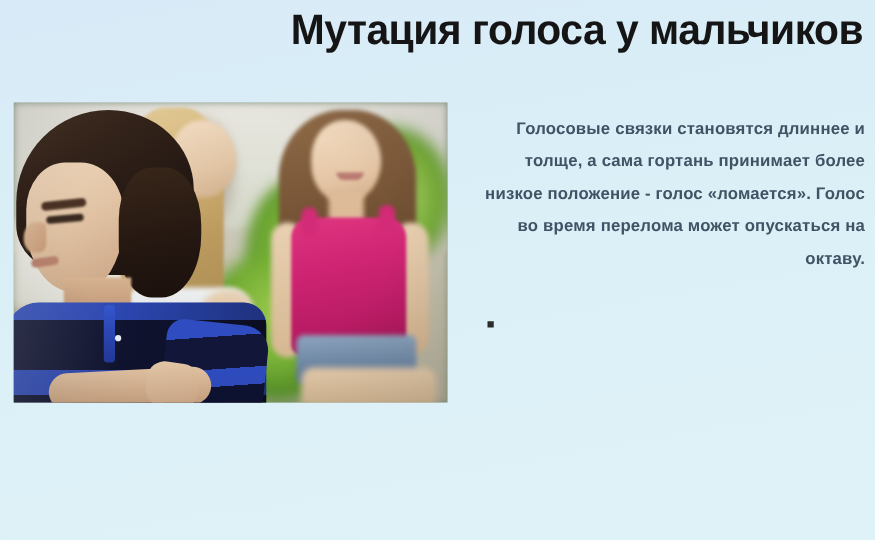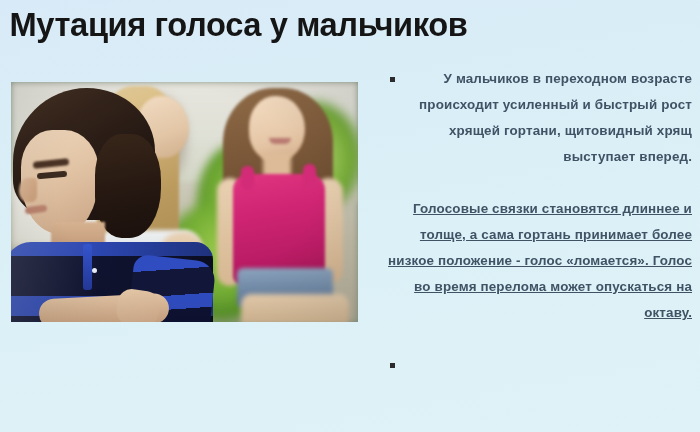--- a/index.html
+++ b/index.html
@@ -29,21 +29,21 @@
 
   
   #title-bar {
     position: absolute;
     left: 0;
     top: 0;
     width: 700px;
     height: 48px;
     display: flex;
     align-items: center;
-    justify-content: flex-start;
+    justify-content: flex-end;
   }
   #slide-title {
     font-family: "Liberation Sans", sans-serif;
     font-size: 34px;
     font-weight: bold;
     color: #151515;
     letter-spacing: -0.4px;
     white-space: nowrap;
     transform: scaleX(0.96);
     text-align: center;
@@ -287,21 +287,21 @@
     position: relative;
     text-align: right;
     color: #3f5365;
     font-family: "Liberation Sans", sans-serif;
     font-size: 13.4px;
     font-weight: bold;
     line-height: 26px;
     letter-spacing: 0.15px;
   }
   .para.p1 { margin-top: 2px; }
-  .para.p2 { margin-top: 26px; text-decoration: underline; }
+  .para.p2 { margin-top: 26px; }
   .para.p3 { margin-top: 26px; }
 
   .bullet {
     position: absolute;
     left: 10px;
     width: 5px;
     height: 5px;
     background: #2b2b2b;
     top: 11px;
   }
@@ -356,24 +356,20 @@
     <div class="ph-layer" id="boy-button"></div>
     <div class="ph-layer" id="boy-sleeve"></div>
     <div class="ph-layer" id="boy-arm-f"></div>
     <div class="ph-layer" id="boy-arm-f2"></div>
 
     <div class="ph-layer" id="ph-vignette"></div>
   </div>
 
   <div id="body-text">
 
-    <div class="para p1">
-      <span class="bullet"></span>
-      <span>У мальчиков в переходном возрасте происходит усиленный и быстрый рост хрящей гортани, щитовидный хрящ выступает вперед.</span>
-    </div>
 
     <div class="para p2">
       <span>Голосовые связки становятся длиннее и толще, а сама гортань принимает более низкое положение - голос «ломается». Голос во время перелома может опускаться на октаву.</span>
     </div>
 
     <div class="para p3">
       <span class="bullet"></span>
     </div>
 
   </div>

